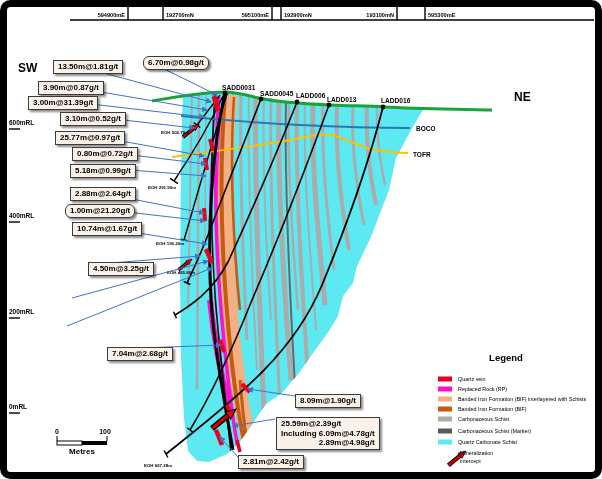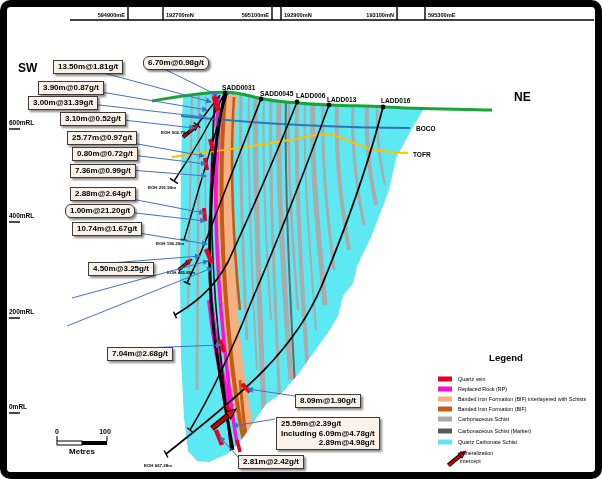--- a/index.html
+++ b/index.html
@@ -259,28 +259,28 @@
       </div>
       <div class="abox" style="left: 38px; top: 81px;">
         <div class="aline">3.90m@0.87g/t</div>
       </div>
       <div class="abox" style="left: 28px; top: 96px;">
         <div class="aline">3.00m@31.39g/t</div>
       </div>
       <div class="abox" style="left: 60px; top: 112px;">
         <div class="aline">3.10m@0.52g/t</div>
       </div>
-      <div class="abox" style="left: 67px; top: 131px;">
+      <div class="abox" style="left: 55px; top: 131px;">
         <div class="aline">25.77m@0.97g/t</div>
       </div>
       <div class="abox" style="left: 72px; top: 147px;">
         <div class="aline">0.80m@0.72g/t</div>
       </div>
       <div class="abox" style="left: 70px; top: 164px;">
-        <div class="aline">7.36m@0.99g/t</div>
+        <div class="aline">5.18m@0.99g/t</div>
       </div>
       <div class="abox" style="left: 70px; top: 187px;">
         <div class="aline">2.88m@2.64g/t</div>
       </div>
       <div class="abox" style="left: 65px; top: 204px; border-radius: 6px;">
         <div class="aline">1.00m@21.20g/t</div>
       </div>
       <div class="abox" style="left: 72px; top: 222px;">
         <div class="aline">10.74m@1.67g/t</div>
       </div>

